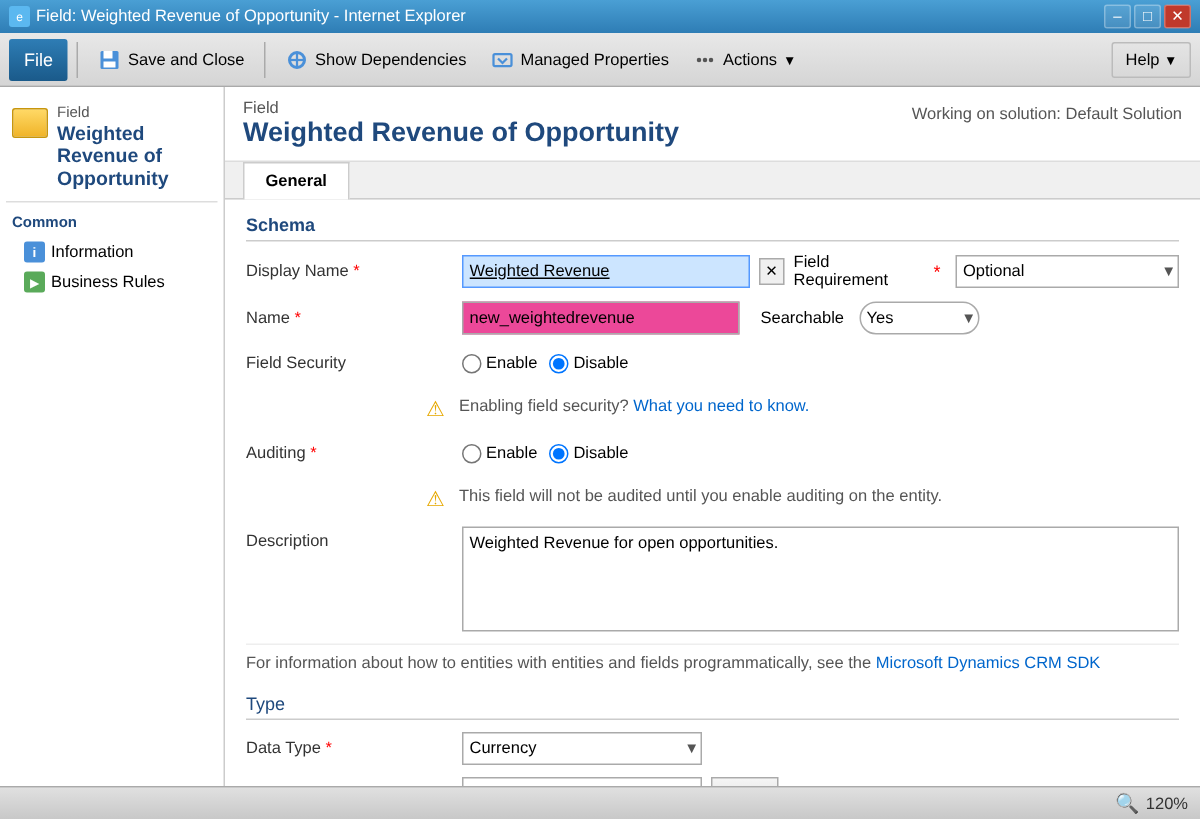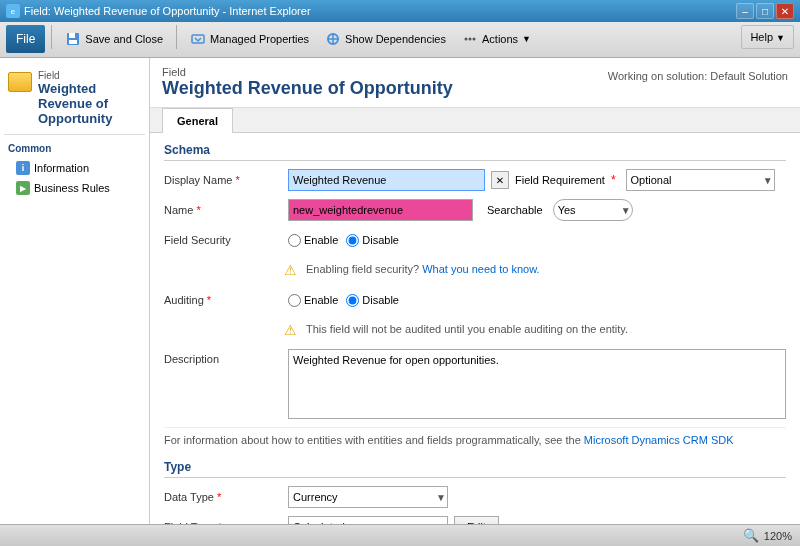--- a/index.html
+++ b/index.html
@@ -29,20 +29,21 @@
       display: flex; align-items: center; justify-content: center;
       border-radius: 2px;
     }
     .title-btn.close { background: #c0392b; }
 
     
     .toolbar {
       background: linear-gradient(to bottom, #e8e8e8, #d5d5d5);
       border-bottom: 1px solid #aaa;
       display: flex;
+      align-items: center;
       padding: 3px 6px;
       gap: 2px;
       height: 36px;
     }
     .toolbar-file-btn {
       background: linear-gradient(to bottom, #2e7db5, #1a5a8a);
       color: white;
       border: none;
       padding: 4px 10px;
       font-size: 12px;
@@ -178,38 +179,38 @@
       border-bottom: 1px solid #ccc;
       padding-bottom: 3px;
     }
     .form-row {
       display: flex;
       align-items: center;
       margin-bottom: 8px;
       min-height: 22px;
     }
     .form-label {
-      width: 124px;
+      width: 144px;
       font-size: 11px;
       color: #333;
       flex-shrink: 0;
       padding-right: 8px;
     }
     .required-star { color: red; }
     .form-field { flex: 1; display: flex; align-items: center; gap: 6px; }
     .text-input {
       border: 1px solid #aaa;
       padding: 2px 4px;
       font-size: 11px;
       height: 22px;
       outline: none;
       background: #ec4899;
     }
     .text-input.highlighted { background: #cce5ff; border-color: #5599ff; }
-    .text-input-wide { width: 197px; }
+    .text-input-wide { width: 197px; text-decoration: underline; }
     .text-input-medium { width: 185px; }
     .clear-btn {
       width: 18px; height: 18px;
       border: 1px solid #aaa;
       background: #f0f0f0;
       cursor: pointer;
       font-size: 10px;
       display: flex; align-items: center; justify-content: center;
     }
 
@@ -268,21 +269,21 @@
       font-size: 11px;
       color: #555;
       padding: 6px 0;
       border-top: 1px solid #eee;
       margin: 4px 0 8px 0;
     }
     .info-link { color: #0066cc; text-decoration: none; }
 
     .type-section-title {
       font-size: 12px;
-      font-weight: bold;
+      font-weight: normal;
       color: #1f497d;
       margin-bottom: 8px;
       border-bottom: 1px solid #ccc;
       padding-bottom: 3px;
     }
 
     .edit-btn {
       background: linear-gradient(to bottom, #f5f5f5, #e0e0e0);
       border: 1px solid #aaa;
       padding: 2px 12px;
@@ -331,35 +332,35 @@
           <rect x="4" y="2" width="6" height="5" fill="white"></rect>
           <rect x="4" y="9" width="8" height="4" fill="white"></rect>
         </svg>
     </div>
     <span>Save and Close</span>
   </button>
   <div class="toolbar-separator"></div>
   <button class="toolbar-btn">
     <div class="toolbar-icon">
       <svg width="16" height="16" viewBox="0 0 16 16">
-          <rect x="2" y="4" width="12" height="8" rx="1" fill="none" stroke="#4a90d9" stroke-width="1.5"></rect>
-          <polyline points="5,7 8,10 11,7" fill="none" stroke="#4a90d9" stroke-width="1.5"></polyline>
+          <circle cx="8" cy="8" r="5" fill="none" stroke="#4a90d9" stroke-width="2"></circle>
+          <line x1="8" y1="4" x2="8" y2="12" stroke="#4a90d9" stroke-width="1.5"></line>
+          <line x1="4" y1="8" x2="12" y2="8" stroke="#4a90d9" stroke-width="1.5"></line>
         </svg>
     </div>
-    <span>Managed Properties</span>
+    <span>Show Dependencies</span>
   </button>
   <button class="toolbar-btn">
     <div class="toolbar-icon">
       <svg width="16" height="16" viewBox="0 0 16 16">
-          <circle cx="8" cy="8" r="5" fill="none" stroke="#4a90d9" stroke-width="2"></circle>
-          <line x1="8" y1="4" x2="8" y2="12" stroke="#4a90d9" stroke-width="1.5"></line>
-          <line x1="4" y1="8" x2="12" y2="8" stroke="#4a90d9" stroke-width="1.5"></line>
+          <rect x="2" y="4" width="12" height="8" rx="1" fill="none" stroke="#4a90d9" stroke-width="1.5"></rect>
+          <polyline points="5,7 8,10 11,7" fill="none" stroke="#4a90d9" stroke-width="1.5"></polyline>
         </svg>
     </div>
-    <span>Show Dependencies</span>
+    <span>Managed Properties</span>
   </button>
   <button class="toolbar-btn">
     <div class="toolbar-icon">
       <svg width="16" height="16" viewBox="0 0 16 16">
           <circle cx="4" cy="8" r="1.5" fill="#555"></circle>
           <circle cx="8" cy="8" r="1.5" fill="#555"></circle>
           <circle cx="12" cy="8" r="1.5" fill="#555"></circle>
         </svg>
     </div>
     <span>Actions</span>

